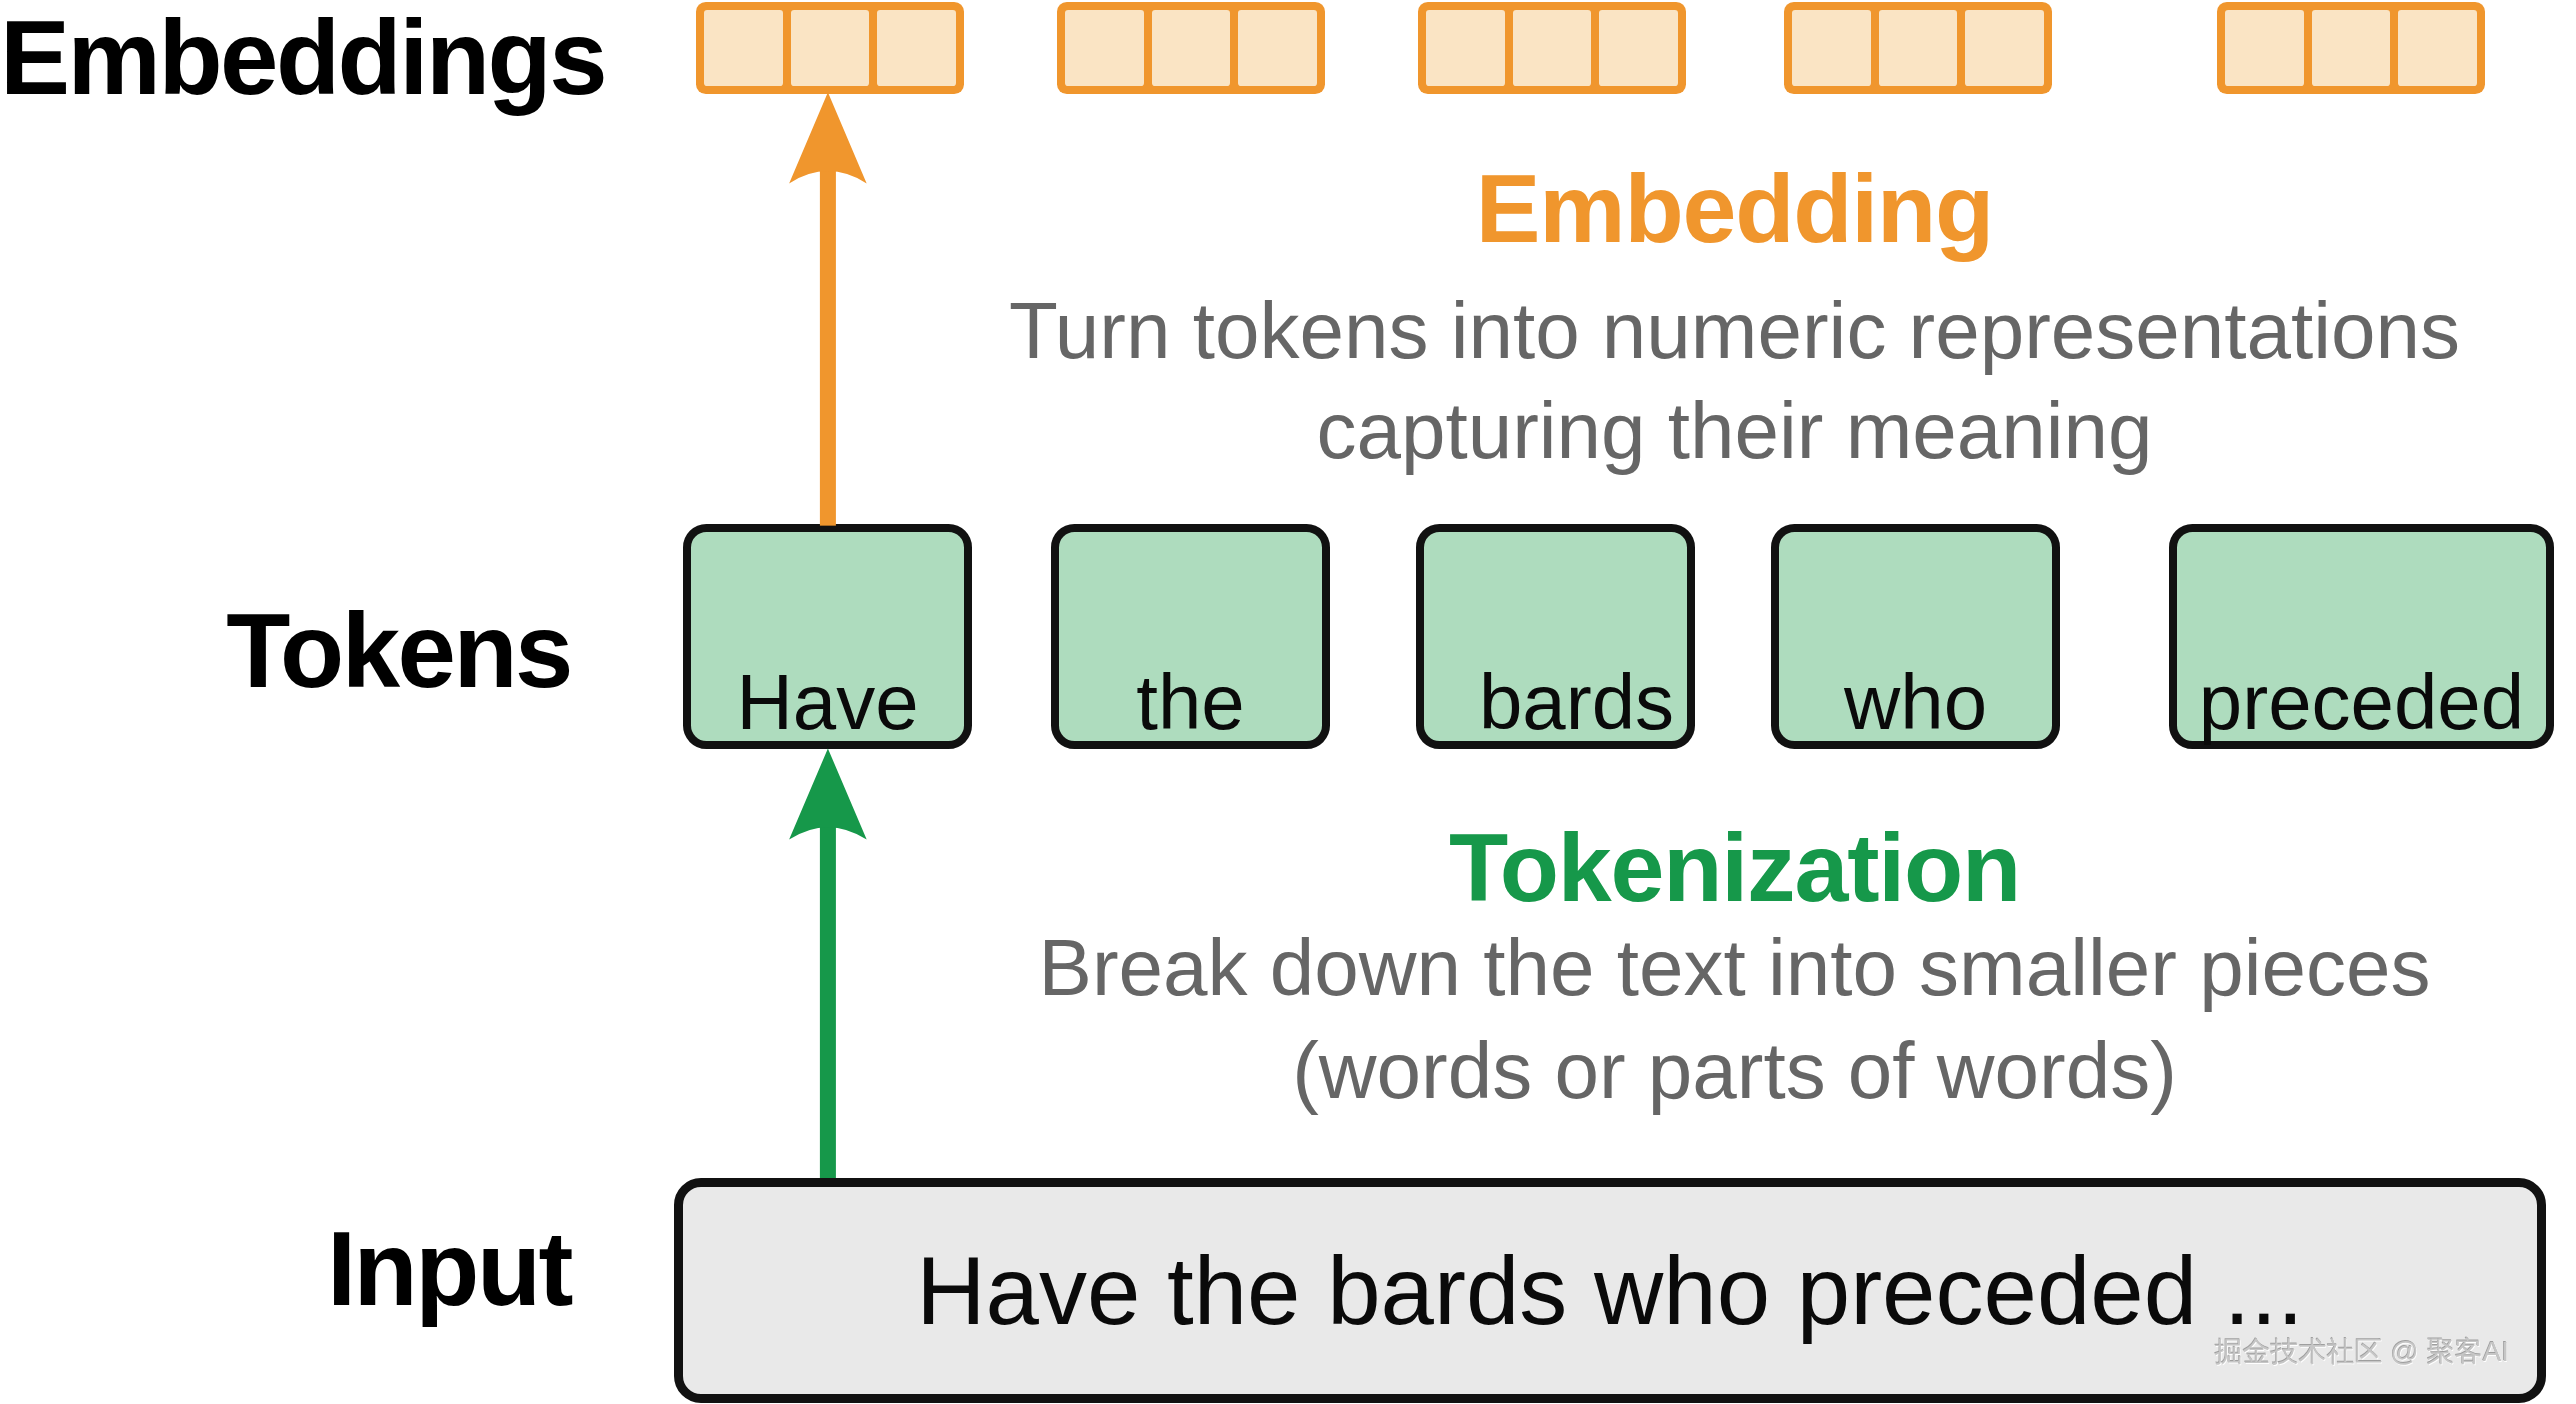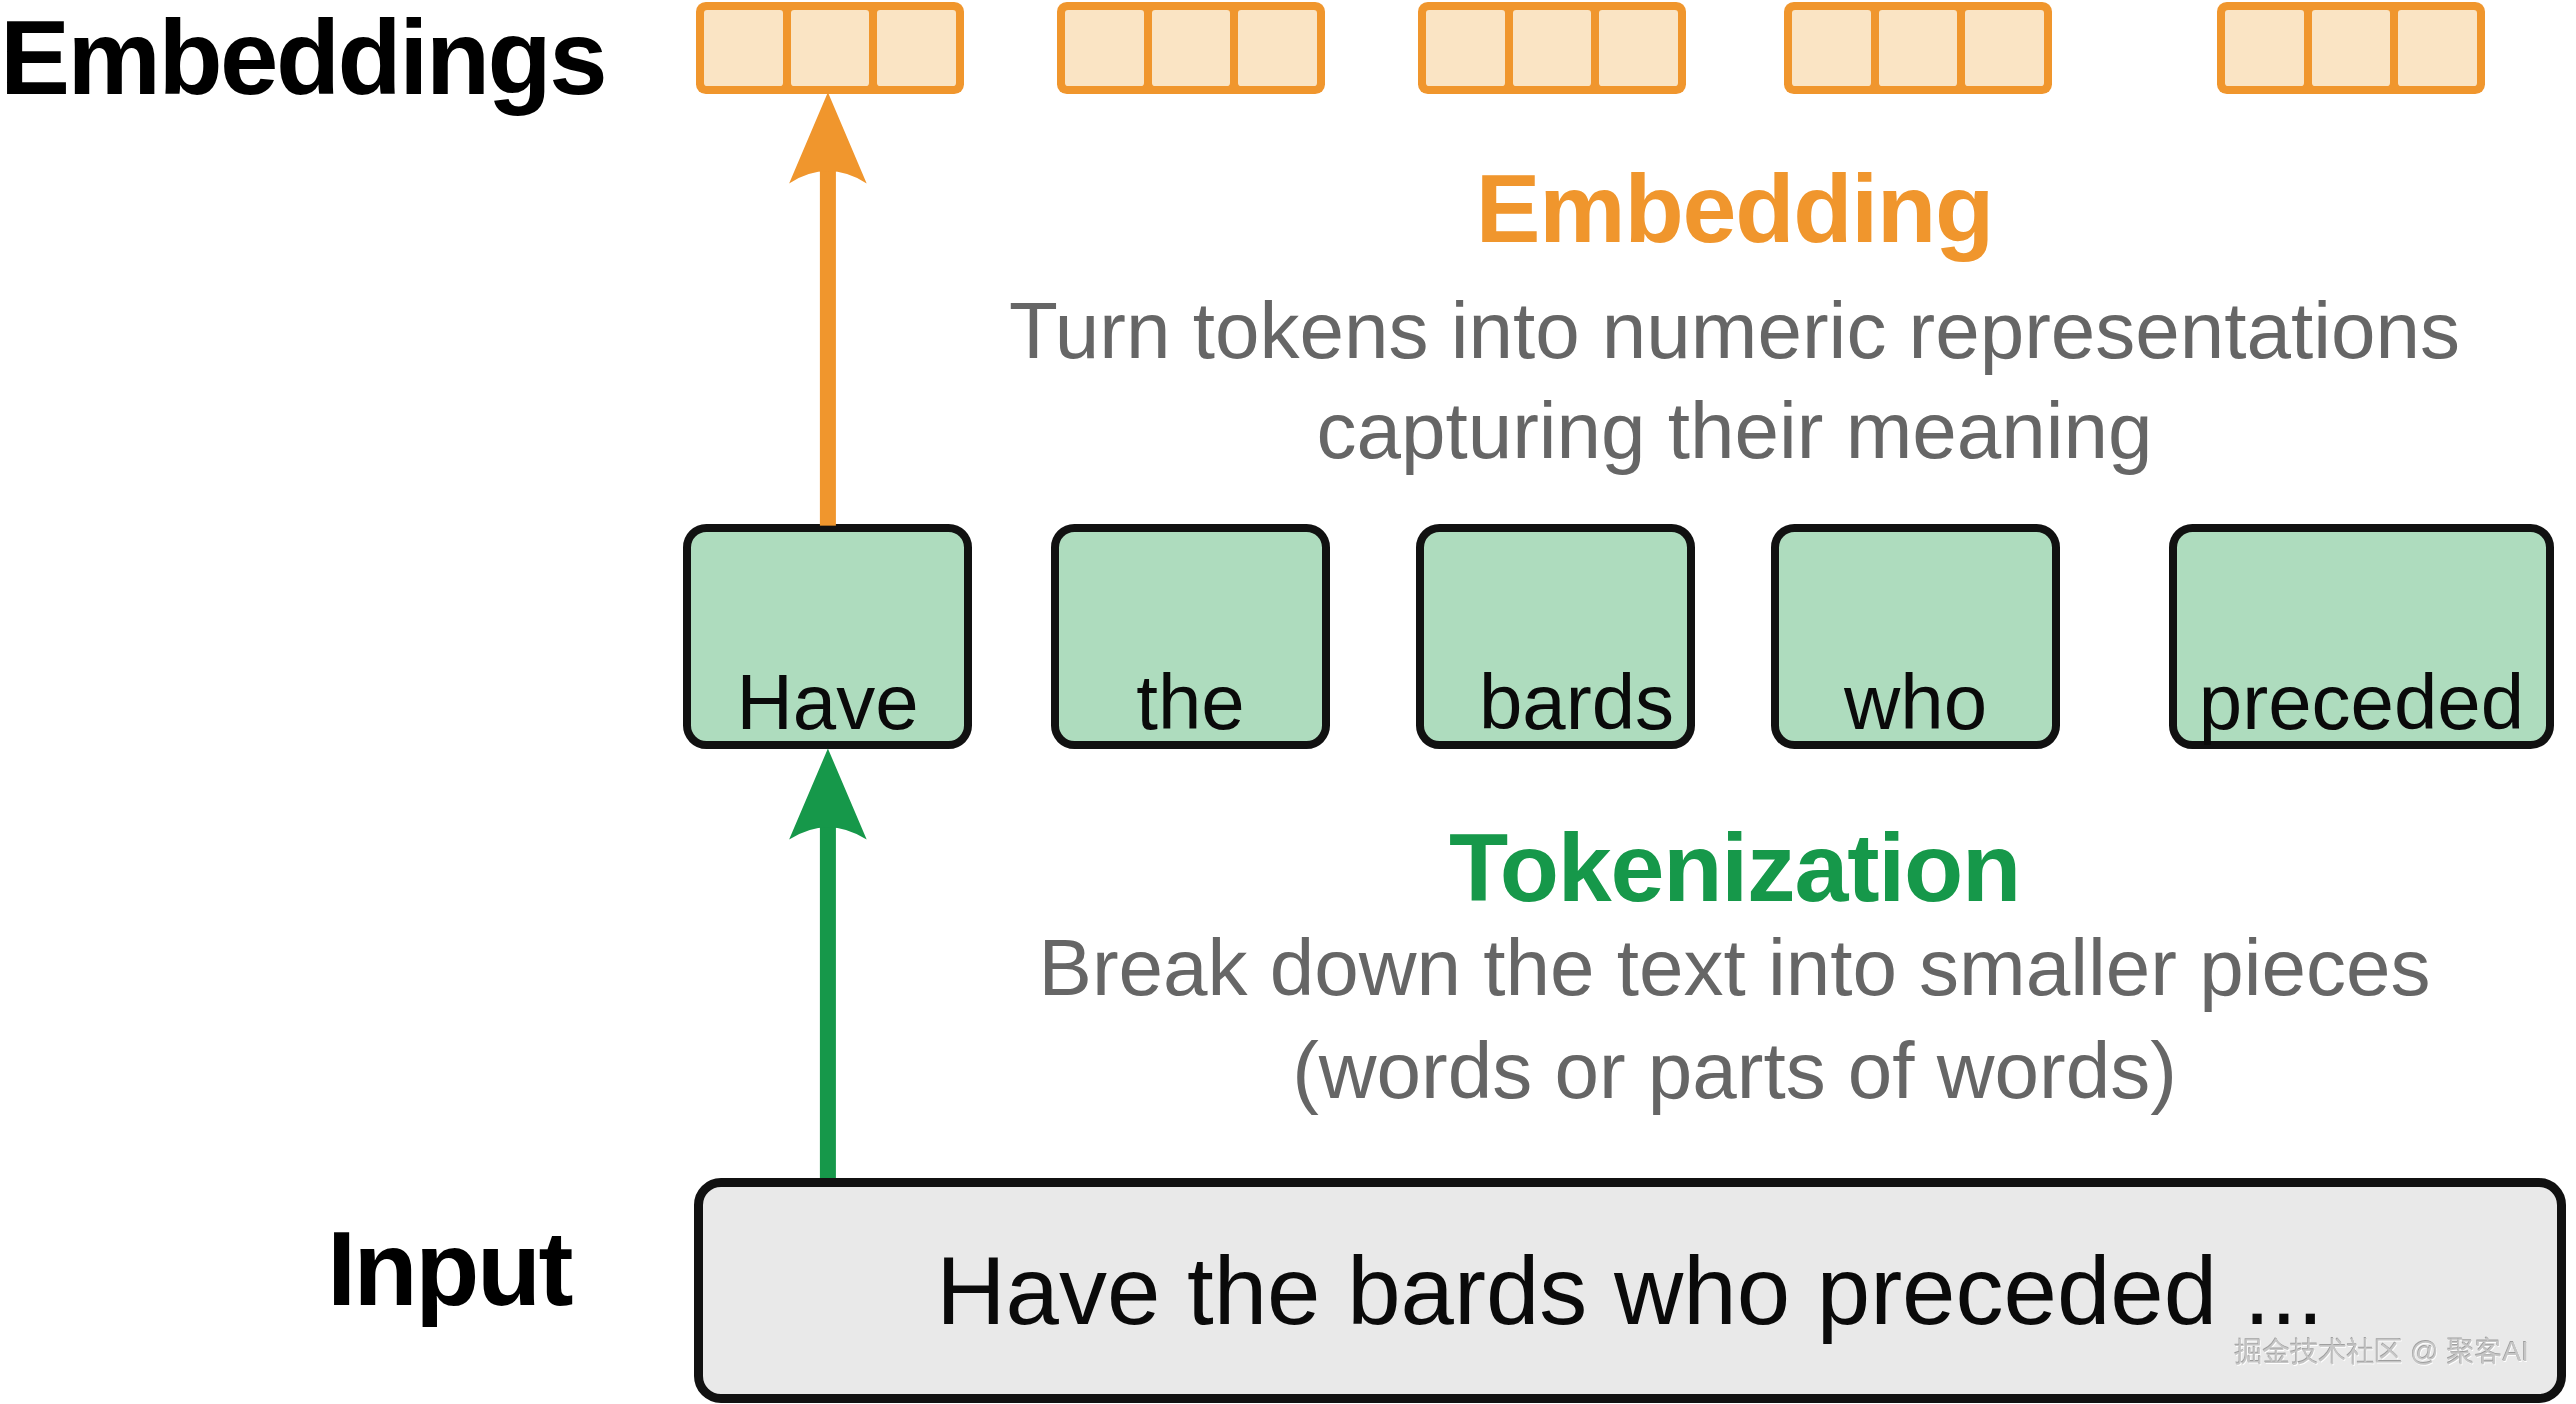--- a/index.html
+++ b/index.html
@@ -56,41 +56,42 @@
   .cap-embedding .cap-title{color:var(--orange);}
   .cap-tokenization .cap-title{color:var(--green);}
   .cap-desc{color:var(--gray-text);font-size:80px;}
   .cap-embedding{top:160px;}
   .cap-embedding .cap-desc{margin-top:24px;line-height:100px;}
   .cap-tokenization{top:819px;}
   .cap-tokenization .cap-desc{line-height:103px;}
 
   
   .input-box{
-    position:absolute;left:694px;top:1178px;width:1872px;height:225px;
+    position:absolute;left:674px;top:1178px;width:1872px;height:225px;
     box-sizing:border-box;background:var(--input-fill);
     border:9.2px solid var(--ink);border-radius:27px;
     display:flex;align-items:center;justify-content:center;
   }
   .input-text{font-size:96px;color:#0a0a0a;line-height:1;}
   .watermark{
     position:absolute;right:28px;bottom:23.4px;
     font-size:28px;color:var(--watermark);
     text-shadow:-0.6px -0.6px 0.6px #9e9e9e, 0.6px 0.6px 0.6px #ffffff;
   }
 
   
   svg.arrows{position:absolute;left:0;top:0;pointer-events:none;}
 </style>
 </head>
 <body style="--orange: #F0962D; --orange-fill: #FAE4C4; --green: #16984A; --token-fill: #AEDCBE; --gray-text: #666666; --input-fill: #E9E9E9; --ink: #111111; --watermark: #C6C6C6;">
 
 <div class="canvas">
 
   <div class="row-label lbl-embeddings">Embeddings</div>
+  <div class="row-label lbl-tokens">Tokens</div>
   <div class="row-label lbl-input">Input</div>
 
   <div id="grids-row">
       <div class="grid grid-0">
         <div class="cell"></div>
         <div class="cell"></div>
         <div class="cell"></div>
       </div>
       <div class="grid grid-1">
         <div class="cell"></div>

